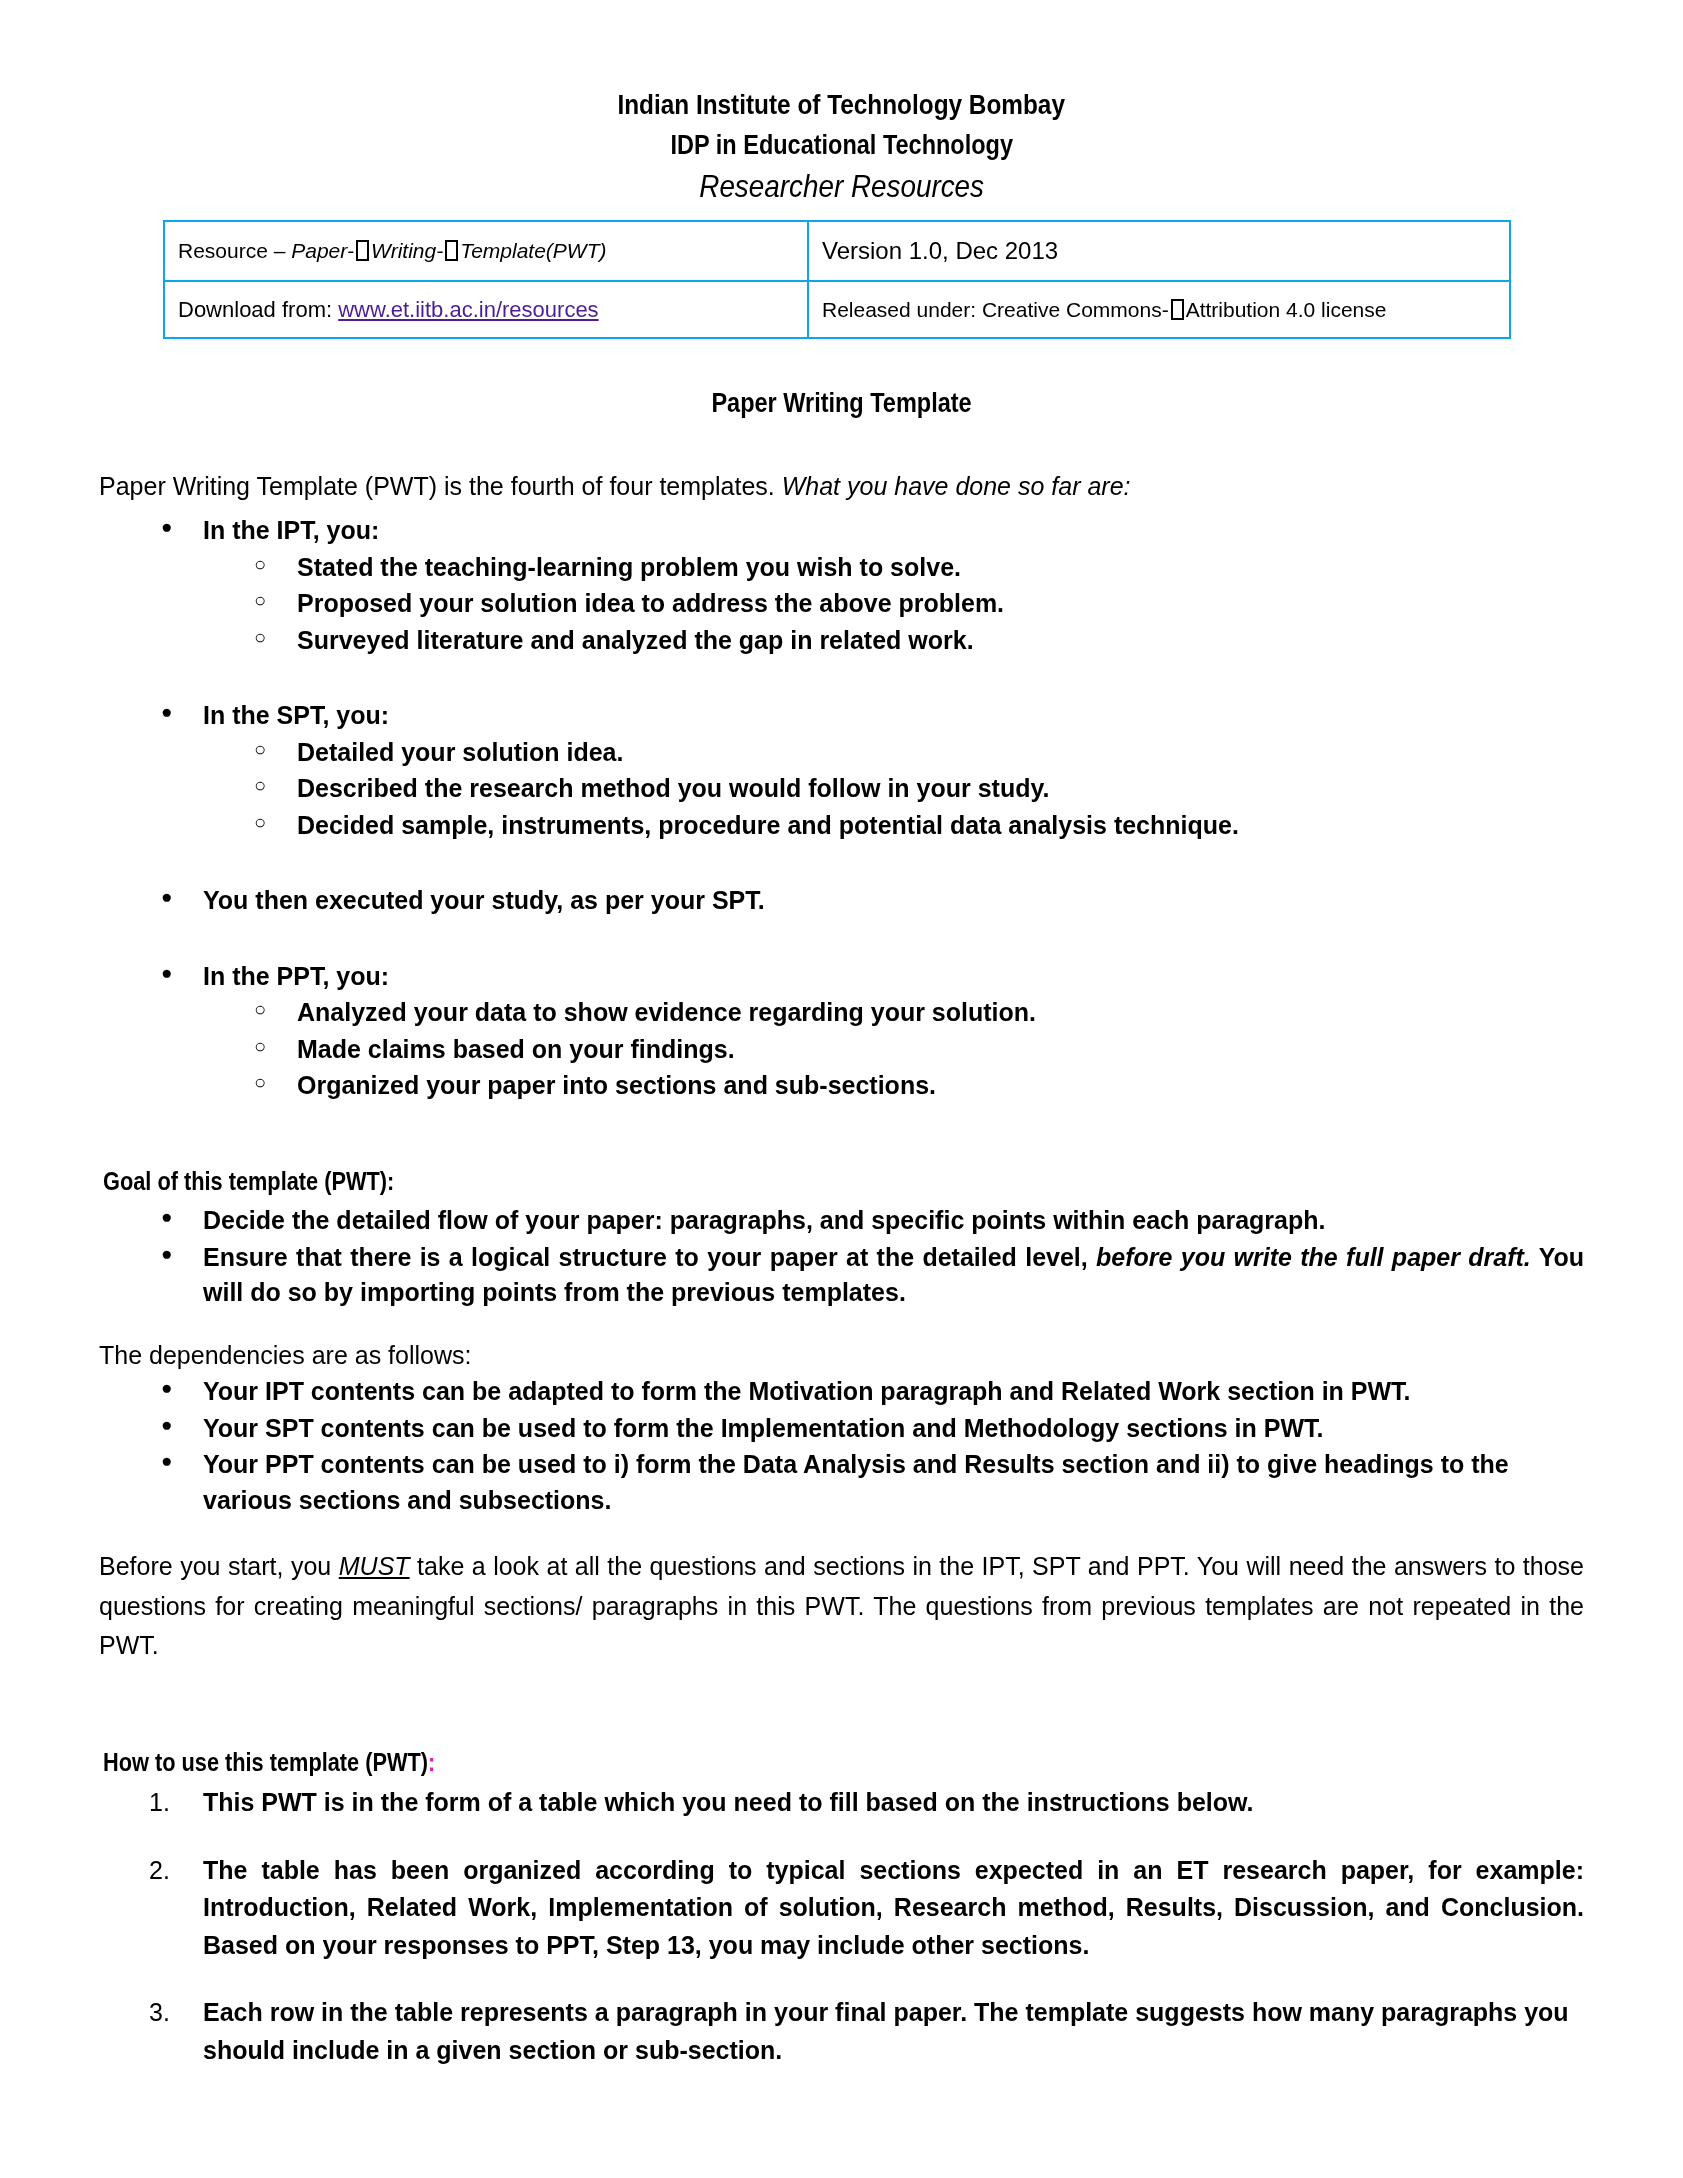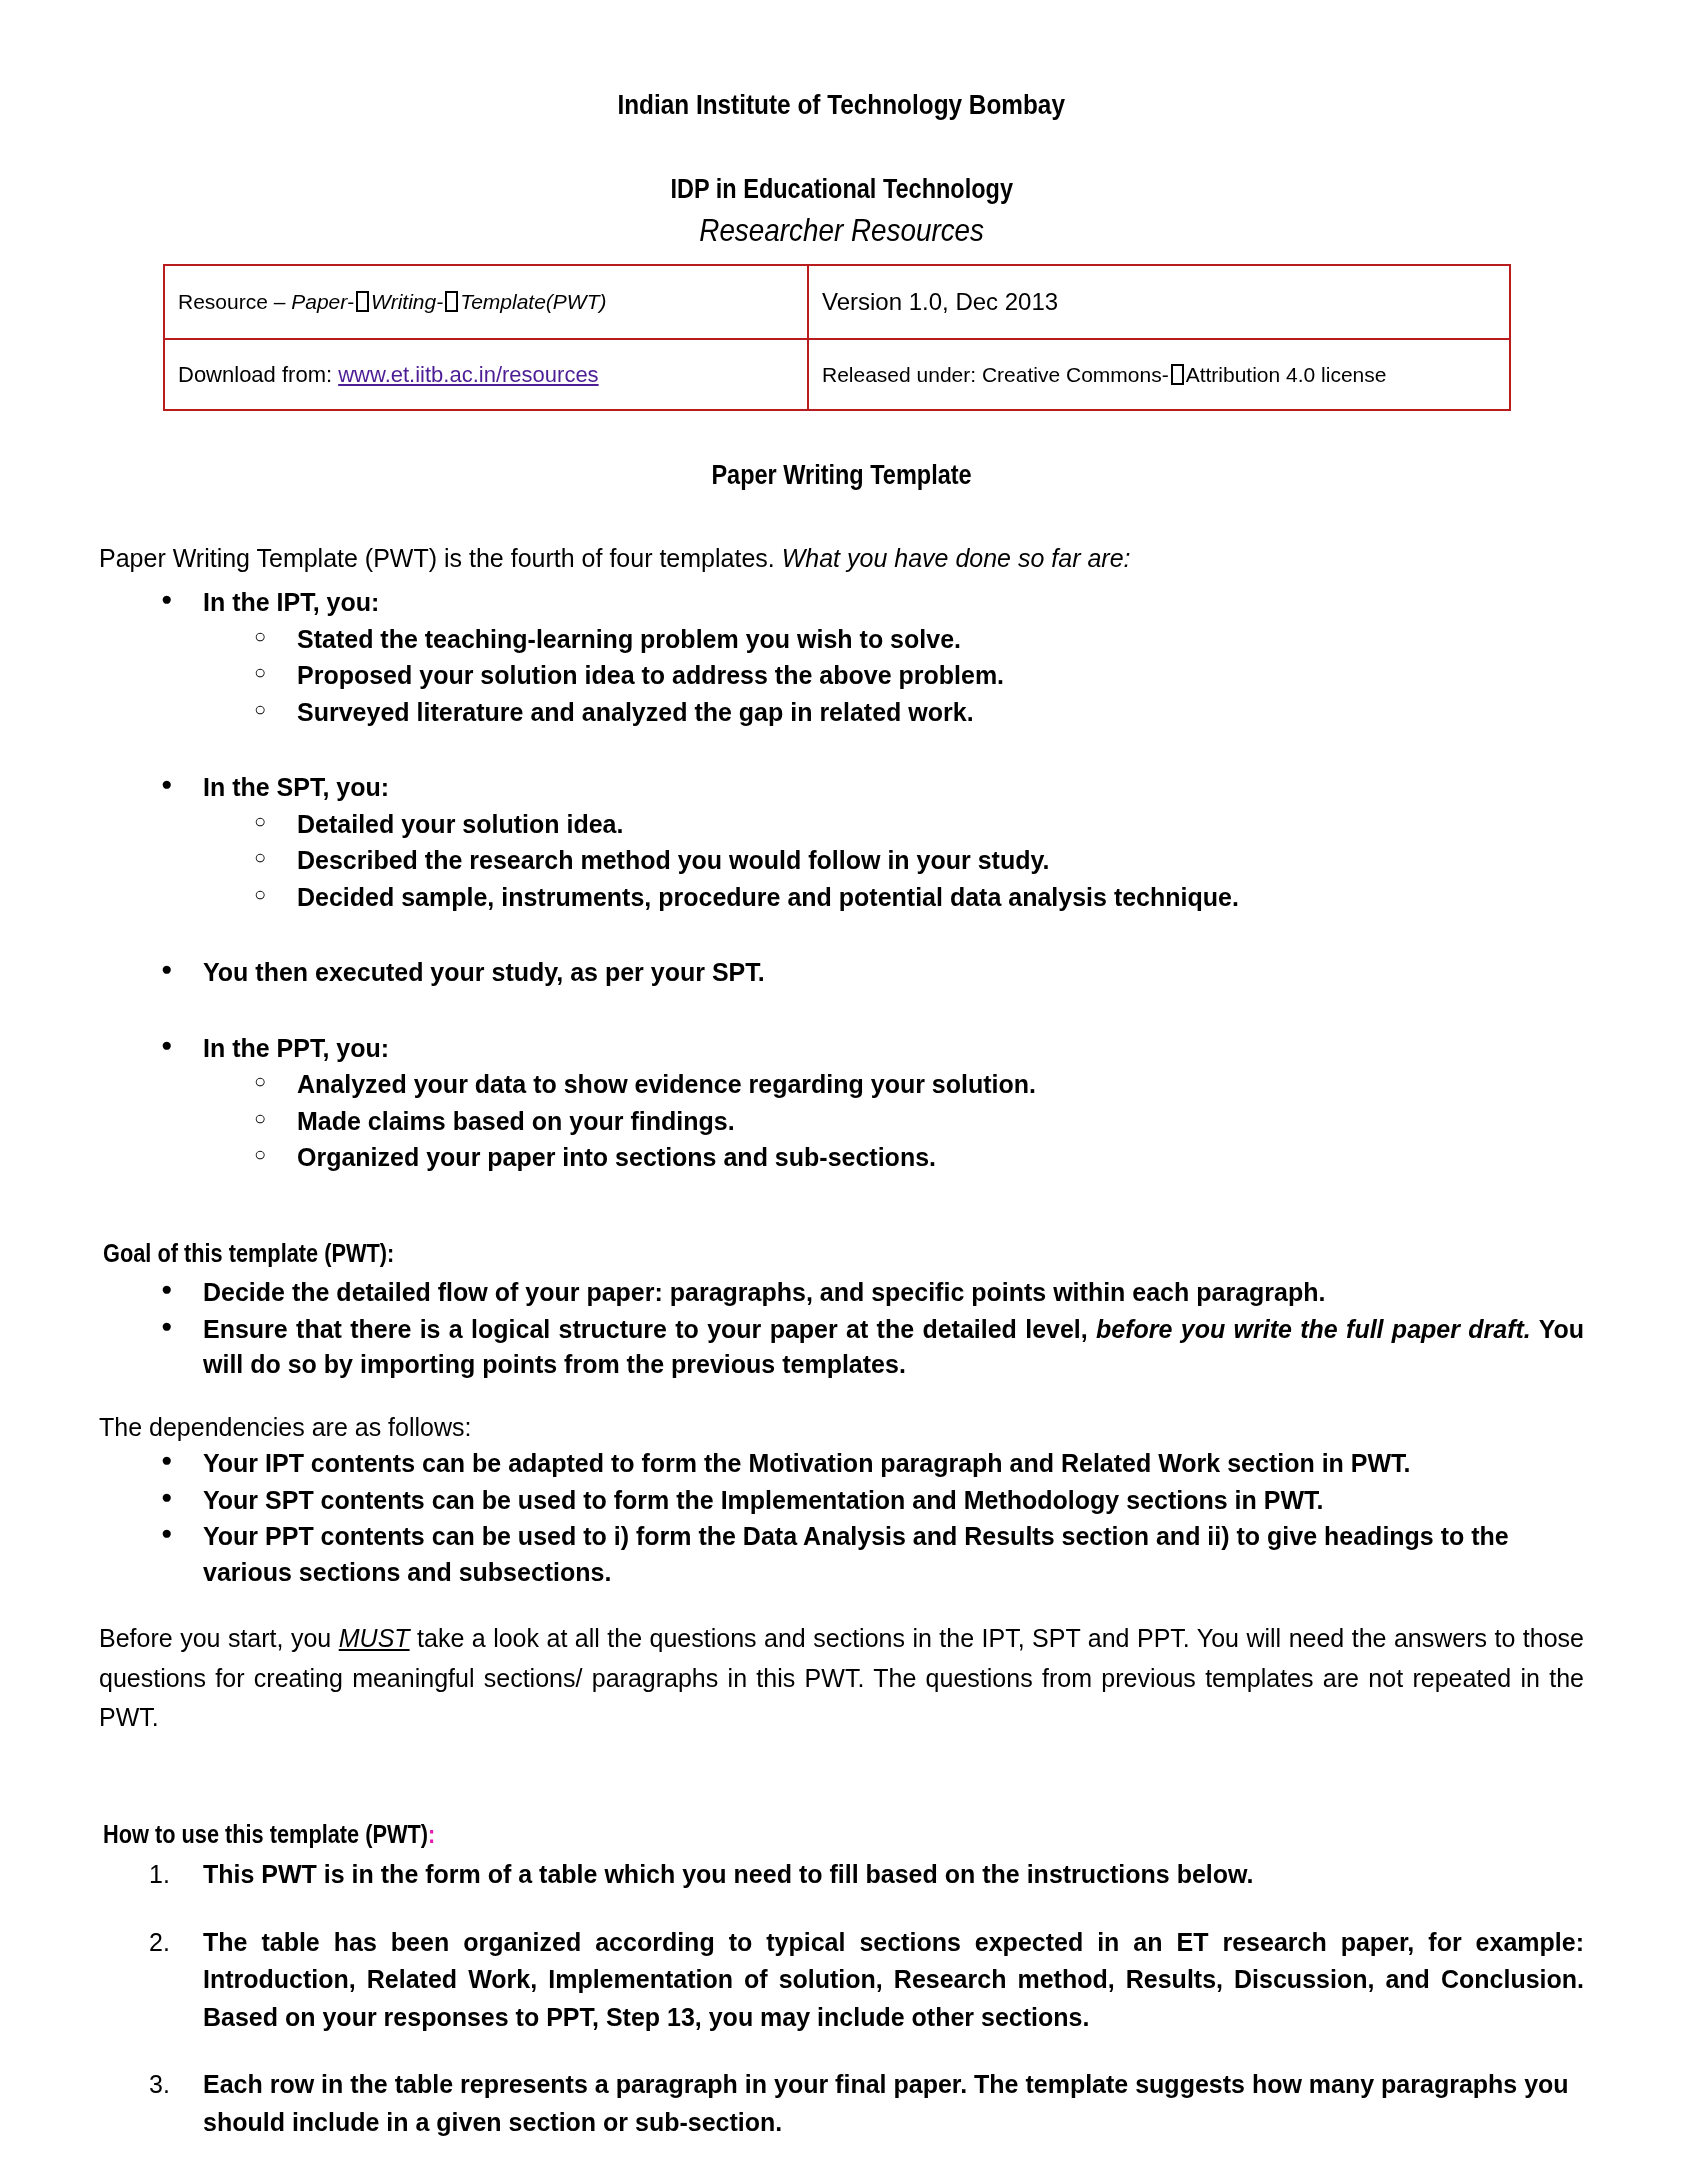--- a/index.html
+++ b/index.html
@@ -8,25 +8,25 @@
     font-family:"Liberation Sans", sans-serif;
     font-size:25px;line-height:1.42;overflow:hidden;
   }
   .page{box-sizing:border-box;width:1683px;height:2178px;padding:84px 99px 0 99px;}
   
   .cond{display:inline-block;transform:scaleX(0.87);transform-origin:0 50%;white-space:nowrap;}
   .condc{display:inline-block;transform:scaleX(0.87);transform-origin:50% 50%;white-space:nowrap;}
 
   .docheader{text-align:center;}
   .hl1{font-size:28px;font-weight:700;line-height:41px;}
-  .hl2{font-size:27px;font-weight:700;line-height:41px;margin-top:44px;}
+  .hl2{font-size:27px;font-weight:700;line-height:41px;}
   .hl3{font-size:32px;font-style:italic;line-height:41px;}
 
   table.info{border-collapse:collapse;margin:13px 0 0 64px;width:1348px;table-layout:fixed;}
-  table.info td{border:2px solid #b91c1c;padding:19px 13px;height:39px;vertical-align:middle;box-sizing:border-box;}
+  table.info td{border:2px solid #0ea5e9;padding:12px 13px;height:39px;vertical-align:middle;box-sizing:border-box;}
   .c-r1l{font-size:21px;}
   .c-r1r{font-size:24px;text-align:left;}
   .c-r2l{font-size:22px;}
   .c-r2r{font-size:21px;}
   col.left{width:644px;}
 
   .doc-title{text-align:center;margin:45px 0 46px 0;font-size:27px;font-weight:700;}
 
   .para{margin:0;}
   .justify{text-align:justify;}

